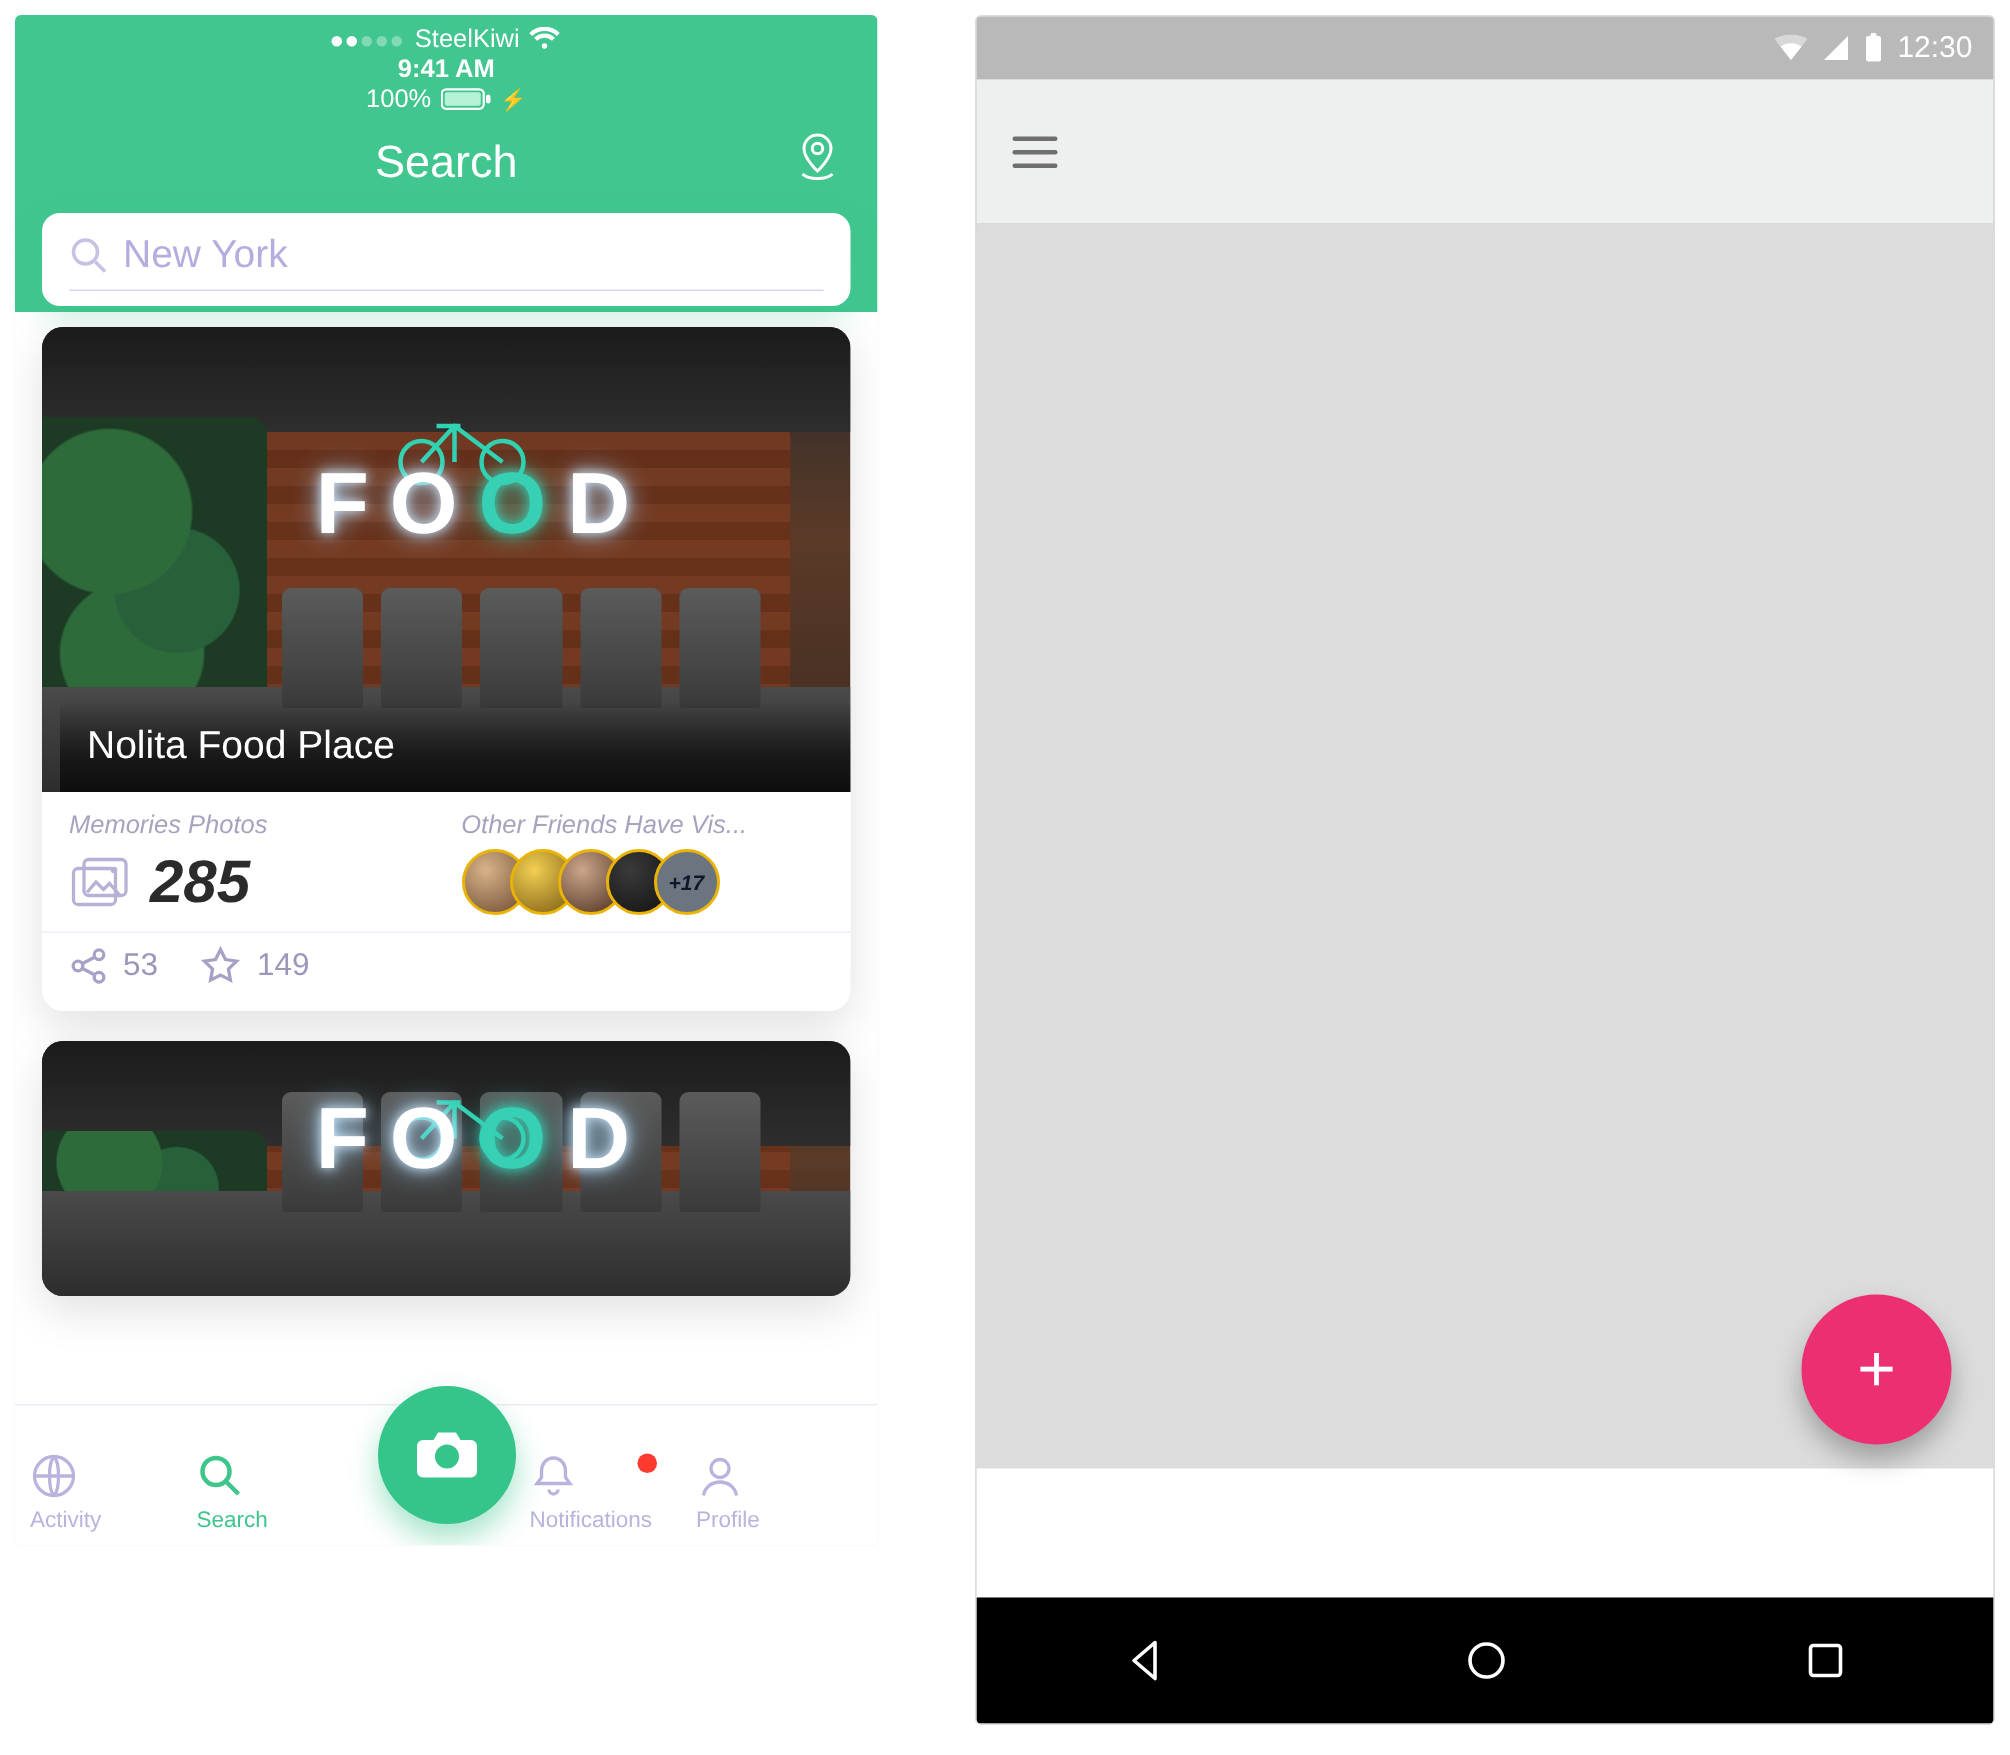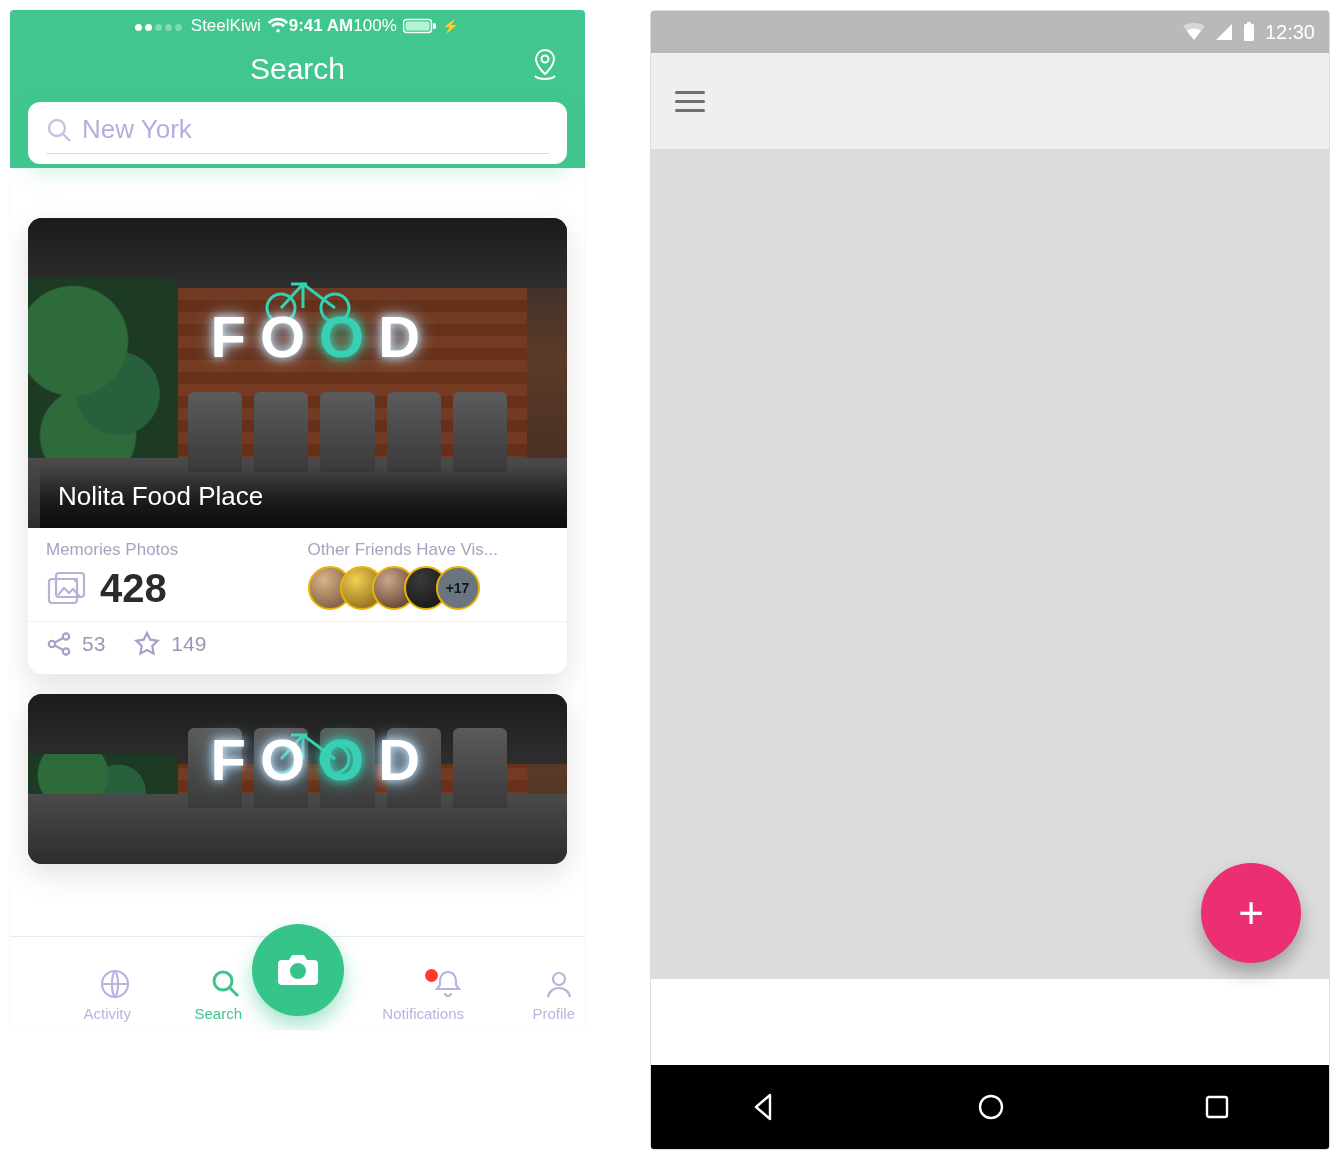--- a/index.html
+++ b/index.html
@@ -1,20 +1,20 @@
 <!DOCTYPE html>
 <html><head>
 <meta charset="utf-8">
 <style>
   * { box-sizing: border-box; margin:0; padding:0; font-family: -apple-system, Helvetica, Arial, sans-serif; }
   body { background:#fff; width:1340px; height:1170px; display:flex; gap:40px; padding:10px 10px; }
   
   .ios-phone { width:575px; height:1020px; border-radius:4px; overflow:hidden; background:#fff; position:relative; box-shadow:0 0 0 1px rgba(0,0,0,0.02);}
   .ios-header { background:#40c68e; color:#fff; }
-  .ios-status { display:flex; align-items:center; justify-content:center; padding:6px 14px 2px; font-size:17px; font-weight:500;}
+  .ios-status { display:flex; align-items:center; justify-content:space-between; padding:6px 14px 2px; font-size:17px; font-weight:500;flex-direction:column;}
   .ios-status .left, .ios-status .right { display:flex; align-items:center; gap:6px; }
   .dots span{display:inline-block;width:7px;height:7px;border-radius:50%;background:rgba(255,255,255,0.35);margin-right:3px;}
   .dots span.on{background:#fff;}
   .ios-title-row{display:flex;align-items:center;justify-content:center;position:relative;padding:14px 0 20px;}
   .ios-title{font-size:30px;font-weight:400;color:#fff;}
   .ios-loc-btn{position:absolute;right:22px;top:8px;}
   .search-card{background:#fff;border-radius:12px;margin:0 18px;padding:12px 18px 10px;box-shadow:0 8px 22px rgba(64,198,142,0.25);position:relative;top:-4px;}
   .search-inner{display:flex;align-items:center;gap:10px;border-bottom:1px solid #d9d6f0;padding-bottom:8px;}
   .search-input{border:none;outline:none;font-size:26px;color:#b4aee0;flex:1;}
   .ios-content{padding:18px 18px 0;}
@@ -28,37 +28,37 @@
   .chairs{position:absolute;bottom:56px;left:160px;right:60px;height:80px;display:flex;gap:12px;}
   .chair{flex:1;background:linear-gradient(180deg,#5b5b5b,#3a3a3a);border-radius:6px 6px 2px 2px;}
   .neon{position:absolute;left:52%;top:38%;transform:translate(-50%,-50%);font-size:58px;font-weight:700;color:#fff;letter-spacing:14px;text-shadow:0 0 8px #cfeaff,0 0 18px #9fd7ff;font-family:Arial,sans-serif;white-space:nowrap;padding-left:28px;}
   .neon .o2{color:#37d0b5;text-shadow:0 0 8px #37d0b5,0 0 18px #37d0b5;}
   .bike{position:absolute;left:52%;top:18%;transform:translateX(-50%);}
   .place-info{position:absolute;left:12px;right:0;bottom:0;padding:14px 18px 16px;color:#fff;background:linear-gradient(180deg,rgba(0,0,0,0) 0%,rgba(0,0,0,0.55) 60%,rgba(0,0,0,0.7) 100%);}
   .place-name{font-size:26px;font-weight:500;}
   .place-addr{font-size:20px;font-weight:500;display:flex;align-items:center;gap:6px;margin-top:2px;}
   .place-image.short{height:170px;}
   .card-meta{display:flex;padding:12px 18px 10px;gap:20px;}
-  .meta-col{flex:1;}
+  .meta-col{flex:1;font-style:italic;}
   .meta-label{color:#a7a3bf;font-size:17px;margin-bottom:6px;white-space:nowrap;overflow:hidden;text-overflow:ellipsis;}
   .meta-row{display:flex;align-items:center;gap:12px;}
   .count-big{font-size:40px;font-weight:600;color:#2b2b2b;}
   .avatars{display:flex;align-items:center;}
   .avatar{width:44px;height:44px;border-radius:50%;border:2px solid #eab308;margin-left:-12px;display:flex;align-items:center;justify-content:center;font-size:14px;color:#0f172a;}
   .avatar:first-child{margin-left:0;}
   .avatar.a1{background:radial-gradient(circle at 35% 30%,#d8b38a,#6b4a2e);}
   .avatar.a2{background:radial-gradient(circle at 35% 30%,#f2cf52,#7a5a12);}
   .avatar.a3{background:radial-gradient(circle at 35% 30%,#caa58a,#4d2f1d);}
   .avatar.a4{background:radial-gradient(circle at 35% 30%,#3a3a3a,#111);}
   .avatar.more{background:#6b7580;font-weight:600;}
   .card-actions{display:flex;align-items:center;gap:28px;padding:8px 18px 16px;color:#9b97b8;font-size:21px;border-top:1px solid #f0eef7;}
   .card-actions .act{display:flex;align-items:center;gap:10px;}
   
   .ios-tabbar{position:absolute;left:0;right:0;bottom:0;height:94px;background:#fff;border-top:1px solid #eceaf4;display:flex;justify-content:space-around;align-items:flex-end;padding:6px 10px 8px;}
-  .tab{flex:1;display:flex;flex-direction:column;align-items:flex-end;gap:4px;color:#b9b3dd;font-size:15px;position:relative;}
+  .tab{flex:1;display:flex;flex-direction:column;align-items:flex-start;gap:4px;color:#b9b3dd;font-size:15px;position:relative;}
   .tab.active{color:#3fc58c;}
   .tab .ico{height:34px;display:flex;align-items:center;justify-content:center;}
   .fab-cam{position:absolute;left:50%;bottom:14px;transform:translateX(-50%);width:92px;height:92px;border-radius:50%;background:#35c489;box-shadow:0 10px 20px rgba(53,196,137,0.45);display:flex;align-items:center;justify-content:center;}
   .notif-dot{position:absolute;top:2px;right:26px;width:13px;height:13px;border-radius:50%;background:#ff3b30;}
   .ios-scroll{position:absolute;top:190px;left:0;right:0;bottom:94px;overflow:hidden;padding:0 0;}
   
   .android-phone{width:680px;height:1140px;margin-left:auto;border:1px solid #dcdcdc;border-radius:4px;overflow:hidden;background:#dcdcdc;position:relative;}
   .and-status{height:42px;background:#b9b9b9;color:#fff;display:flex;align-items:center;justify-content:flex-end;gap:10px;padding:0 14px;font-size:20px;font-weight:500;}
   .and-appbar{height:96px;background:#eef0ef;display:flex;align-items:center;padding:0 24px;box-shadow:0 3px 4px rgba(0,0,0,0.12);}
   .hamburger{display:flex;flex-direction:column;gap:6px;}
@@ -161,21 +161,21 @@
             <div class="meta-label">Memories Photos</div>
             <div class="meta-row">
               <span>
                 <svg width="42" height="38" viewBox="0 0 42 38" fill="none" stroke="#b7b1d6" stroke-width="2.2">
                     <rect x="3" y="9" width="28" height="24" rx="3"></rect>
                     <rect x="10" y="3" width="28" height="24" rx="3"></rect>
                     <circle cx="30" cy="10" r="2.2" fill="#b7b1d6" stroke="none"></circle>
                     <path d="M12 25l6-7 5 5 4-4 7 8"></path>
                   </svg>
               </span>
-              <span class="count-big">428</span>
+              <span class="count-big">285</span>
             </div>
           </div>
           <div class="meta-col">
             <div class="meta-label">Other Friends Have Vis...</div>
             <div class="avatars">
               <div class="avatar a1"></div>
               <div class="avatar a2"></div>
               <div class="avatar a3"></div>
               <div class="avatar a4"></div>
               <div class="avatar more">+17</div>

